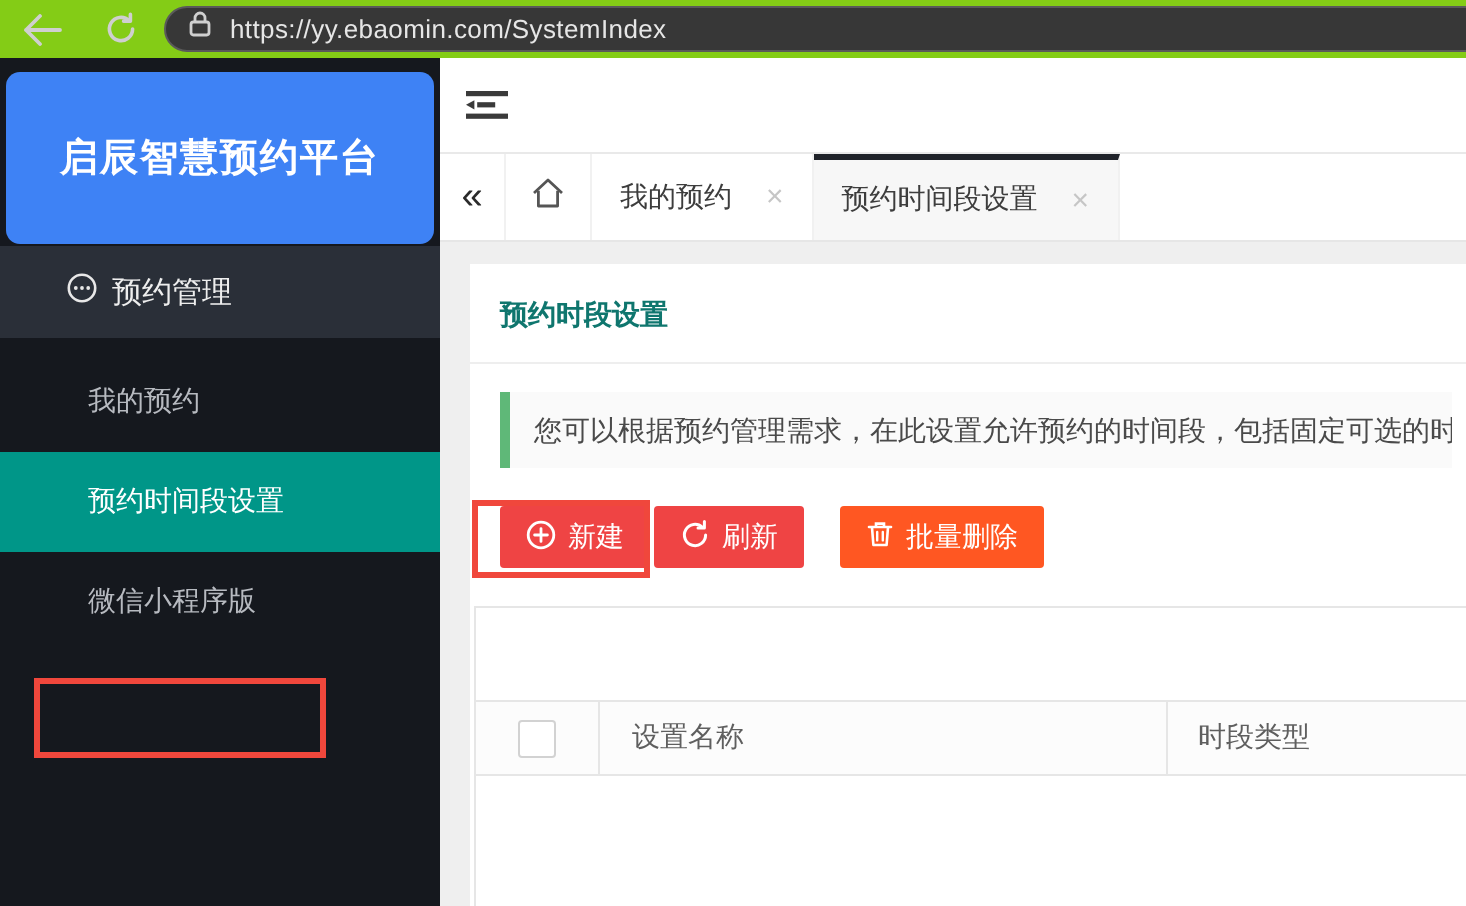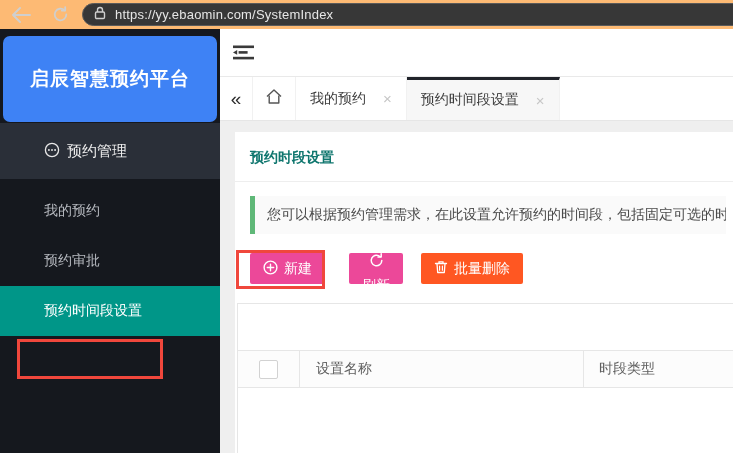--- a/index.html
+++ b/index.html
@@ -1,40 +1,40 @@
 <!DOCTYPE html>
 <html><head>
 <meta charset="utf-8">
 <style>
   html,body{margin:0;padding:0;background:#fff;}
   *{box-sizing:border-box;}
   .frame{position:relative;width:733px;height:453px;overflow:hidden;background:#fff;
          font-family:"Liberation Sans","DejaVu Sans",sans-serif;}
 
   
-  .browser-bar{position:relative;height:29px;background:#fdba74;display:flex;align-items:center;}
+  .browser-bar{position:relative;height:29px;background:#84cc16;display:flex;align-items:center;}
   .nav-icon{display:inline-flex;align-items:center;justify-content:center;}
   .nav-icon.back{margin-left:11px;}
   .nav-icon.reload{margin-left:21px;}
   .address-pill{position:absolute;left:82px;top:3px;right:-20px;height:23px;
                 border:1px solid #5a5a5a;border-radius:13px;background:#373737;
                 display:flex;align-items:center;padding-left:11px;gap:9px;}
   .url{font-size:13px;color:#e6e6e6;letter-spacing:.2px;white-space:nowrap;}
 
   
   .app{display:flex;height:424px;}
 
   
   .sidebar{width:220px;flex-shrink:0;background:#15181e;position:relative;}
   .brand{margin:7px 3px 0 3px;height:86px;background:#3e82f5;border-radius:7px;
          display:flex;flex-direction:column;align-items:center;justify-content:center;gap:6px;color:#fff;}
   .brand-title{font-size:19px;font-weight:bold;letter-spacing:1px;}
   .brand-sub{font-size:12px;}
-  .nav-parent{margin-top:1px;height:56px;background:#2a2f38;display:flex;align-items:center;
-              padding-left:44px;gap:7px;color:#eee;font-size:15px;cursor:pointer;}
+  .nav-parent{margin-top:1px;height:46px;background:#2a2f38;display:flex;align-items:center;
+              padding-left:33px;gap:7px;color:#eee;font-size:15px;cursor:pointer;}
   .nav-list{padding-top:7px;}
   .nav-item{height:50px;display:flex;align-items:center;padding-left:44px;
             color:#b7bac0;font-size:14px;cursor:pointer;}
   .nav-item.active{background:#009688;color:#fff;}
 
   
   .main{flex:1;min-width:0;display:flex;flex-direction:column;background:#efefef;}
   .main-header{height:48px;background:#fff;border-bottom:1px solid #e9e9e9;
                display:flex;align-items:center;flex-shrink:0;}
   .collapse-btn{margin-left:13px;display:inline-flex;cursor:pointer;}
@@ -48,27 +48,27 @@
   .tab.text-tab{padding:0 14px;gap:17px;font-size:14px;color:#3d3d3d;}
   .tab .close{font-size:15px;color:#c6c6c6;line-height:1;}
   .tab.active{background:#f7f7f7;border-top:3px solid #20232a;}
 
   .content{flex:1;position:relative;}
   .panel{position:absolute;left:15px;top:11px;right:-8px;bottom:-8px;background:#fff;}
   .panel-title{margin:16px 15px 0;font-size:14px;font-weight:bold;color:#0f766e;line-height:18px;}
   .divider{height:1px;background:#eee;margin-top:15px;}
   .info-box{margin:14px 15px 0;background:#fafafa;border-left:5px solid #5FB878;
             padding:11px 12px;font-size:14px;color:#4a4a4a;line-height:16px;
-            white-space:nowrap;overflow:hidden;font-family:Liberation Mono, monospace;}
+            white-space:nowrap;overflow:hidden;}
   .btn-row{margin:19px 15px 0;display:flex;align-items:center;}
   .btn{height:31px;display:inline-flex;align-items:center;gap:6px;padding:0 13px;
        border:none;border-radius:2px;color:#fff;font-size:14px;font-family:inherit;cursor:pointer;}
-  .btn.primary{background:#ec4899;}
+  .btn.primary{background:#ef4444;}
   .btn.danger{background:#FF5722;}
-  .ml10{margin-left:24px;flex-direction:column;} .ml18{margin-left:18px;}
+  .ml10{margin-left:2px;} .ml18{margin-left:18px;}
 
   .table-wrap{margin:19px -10px 0 2px;border:1px solid #e6e6e6;background:#fff;}
   .table-toolbar{height:46px;background:#fff;}
   .thead{display:flex;height:38px;border-top:1px solid #e6e6e6;border-bottom:1px solid #e6e6e6;
          background:#fcfcfc;align-items:center;font-size:14px;color:#5f5f5f;}
   .th{height:100%;display:flex;align-items:center;}
   .th-check{width:62px;justify-content:center;border-right:1px solid #e6e6e6;}
   .th-name{width:284px;padding-left:16px;border-right:1px solid #e6e6e6;font-family:Liberation Serif, serif;}
   .th-type{flex:1;padding-left:15px;}
   .checkbox{width:19px;height:19px;border:1px solid #d2d2d2;border-radius:2px;background:#fff;cursor:pointer;}
@@ -119,22 +119,22 @@
               <circle cx="8" cy="8" r="6.6" stroke="#e8e8e8" stroke-width="1.3" fill="none"></circle>
               <circle cx="4.9" cy="8" r="0.95" fill="#e8e8e8"></circle>
               <circle cx="8" cy="8" r="0.95" fill="#e8e8e8"></circle>
               <circle cx="11.1" cy="8" r="0.95" fill="#e8e8e8"></circle>
             </svg>
         </span>
         <span>预约管理</span>
       </div>
       <div class="nav-list">
         <div class="nav-item">我的预约</div>
-        <div class="nav-item">预约审批</div>
         <div class="nav-item active">预约时间段设置</div>
+        <div class="nav-item">微信小程序版</div>
       </div>
     </aside>
 
     <div class="main">
       <div class="main-header">
         <span class="collapse-btn">
           <svg width="21" height="15" viewBox="0 0 21 15">
               <rect x="0" y="0.5" width="21" height="2.6" fill="#3a3a3a"></rect>
               <polygon points="0,7.4 4.2,5.1 4.2,9.7" fill="#3a3a3a"></polygon>
               <rect x="5.6" y="6.1" width="9" height="2.6" fill="#3a3a3a"></rect>

